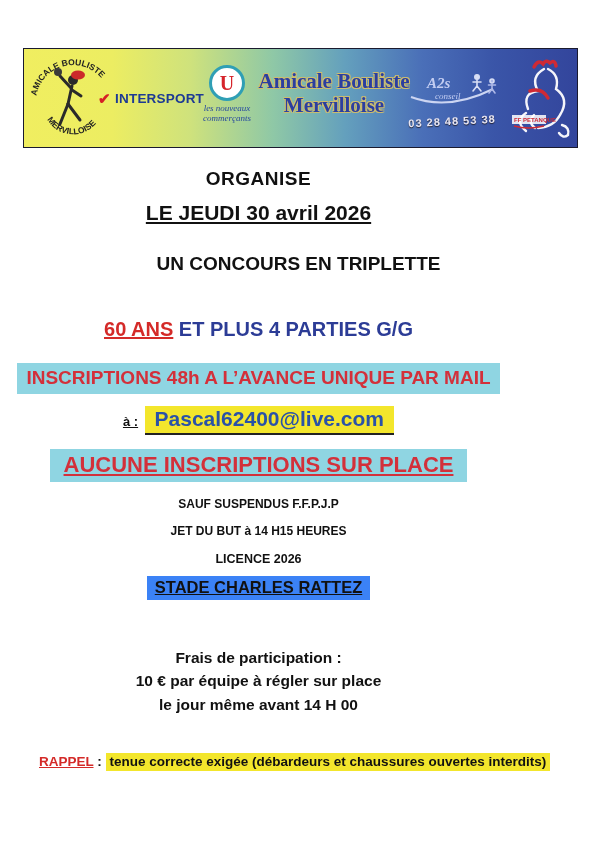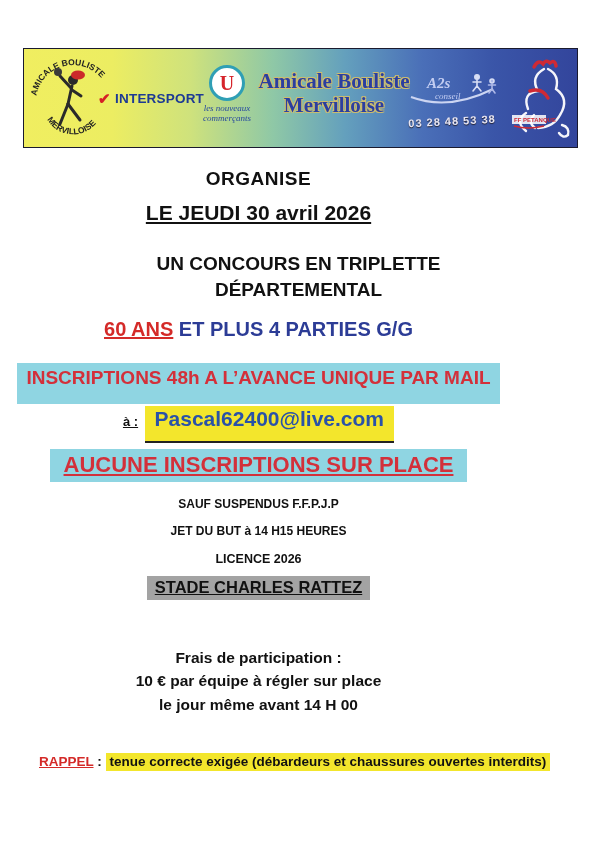--- a/index.html
+++ b/index.html
@@ -39,33 +39,33 @@
   
   .line{position:absolute;left:0;width:517px;text-align:center;color:#111;}
   #organise{top:168px;font-size:19px;font-weight:bold;letter-spacing:.5px;}
   #dateline{top:201px;font-size:21px;font-weight:bold;text-decoration:underline;}
   #concours{top:251px;font-size:19px;font-weight:bold;line-height:1.35;padding-left:40px;}
   #ageline{top:318px;font-size:20px;font-weight:bold;}
   #ageline .age-red{color:#d42a28;text-decoration:underline;}
   #ageline .age-rest{color:#2c3c96;}
   #cyan1{top:363px;}
   #cyan1 span{display:inline-block;background:#8fd5e2;color:#d3303a;font-size:19px;
-    font-weight:bold;padding:4px 9px 15px;}
+    font-weight:bold;padding:4px 9px 5px;}
   #emailline{top:406px;font-weight:bold;}
   #emailline .email-prefix{font-size:13px;color:#111;text-decoration:underline;margin-right:2px;}
   #emailline .email-hl{display:inline-block;background:#f3e62c;color:#2a52a8;font-size:21px;
-    padding:1px 10px 10px;border-bottom:2px solid #222;text-decoration:none;}
+    padding:1px 10px 2px;border-bottom:2px solid #222;text-decoration:none;}
   #cyan2{top:449px;}
   #cyan2 span{display:inline-block;background:#8fd5e2;color:#d3303a;font-size:22px;
     font-weight:bold;text-decoration:underline;padding:3px 14px 4px;}
   #sauf{top:497px;font-size:12px;font-weight:bold;}
   #jet{top:524px;font-size:12px;font-weight:bold;}
   #licence{top:552px;font-size:12.5px;font-weight:bold;}
   #stade{top:576px;}
-  #stade span,#ville span{display:inline-block;background:#a3a3a3;color:#111;font-size:16.5px;
+  #stade span,#ville span{display:inline-block;background:#3b82f6;color:#111;font-size:16.5px;
     font-weight:bold;text-decoration:underline;padding:2px 8px 3px;}
   #ville{top:608px;}
   #frais{top:646px;font-size:15.5px;font-weight:bold;line-height:1.5;}
   #rappel{top:754px;left:30px;width:560px;text-align:left;font-weight:bold;font-size:13.5px;white-space:nowrap;padding-left:9px;}
   #rappel .rappel-label{color:#d42a28;text-decoration:underline;}
   #rappel .rappel-sep{color:#111;}
   #rappel .rappel-hl{background:#f3e62c;color:#111;padding:1px 4px 2px;}
 </style>
 </head>
 <body>
@@ -152,21 +152,20 @@
       <path d="M10 71 q14 4 30 0" stroke="#cf2a35" stroke-width="1.4" fill="none"></path>
     </svg>
   </div>
 
   <div id="organise" class="line">ORGANISE</div>
 
   <div id="dateline" class="line">LE JEUDI 30 avril 2026</div>
 
   <div id="concours" class="line">
     <div>UN CONCOURS EN TRIPLETTE</div>
-    <div>DÉPARTEMENTAL</div>
   </div>
 
   <div id="ageline" class="line">
     <span class="age-red">60 ANS</span><span class="age-rest"> ET PLUS 4 PARTIES G/G</span>
   </div>
 
   <div id="cyan1" class="line">
     <span>INSCRIPTIONS 48h A L’AVANCE UNIQUE PAR MAIL</span>
   </div>
 

